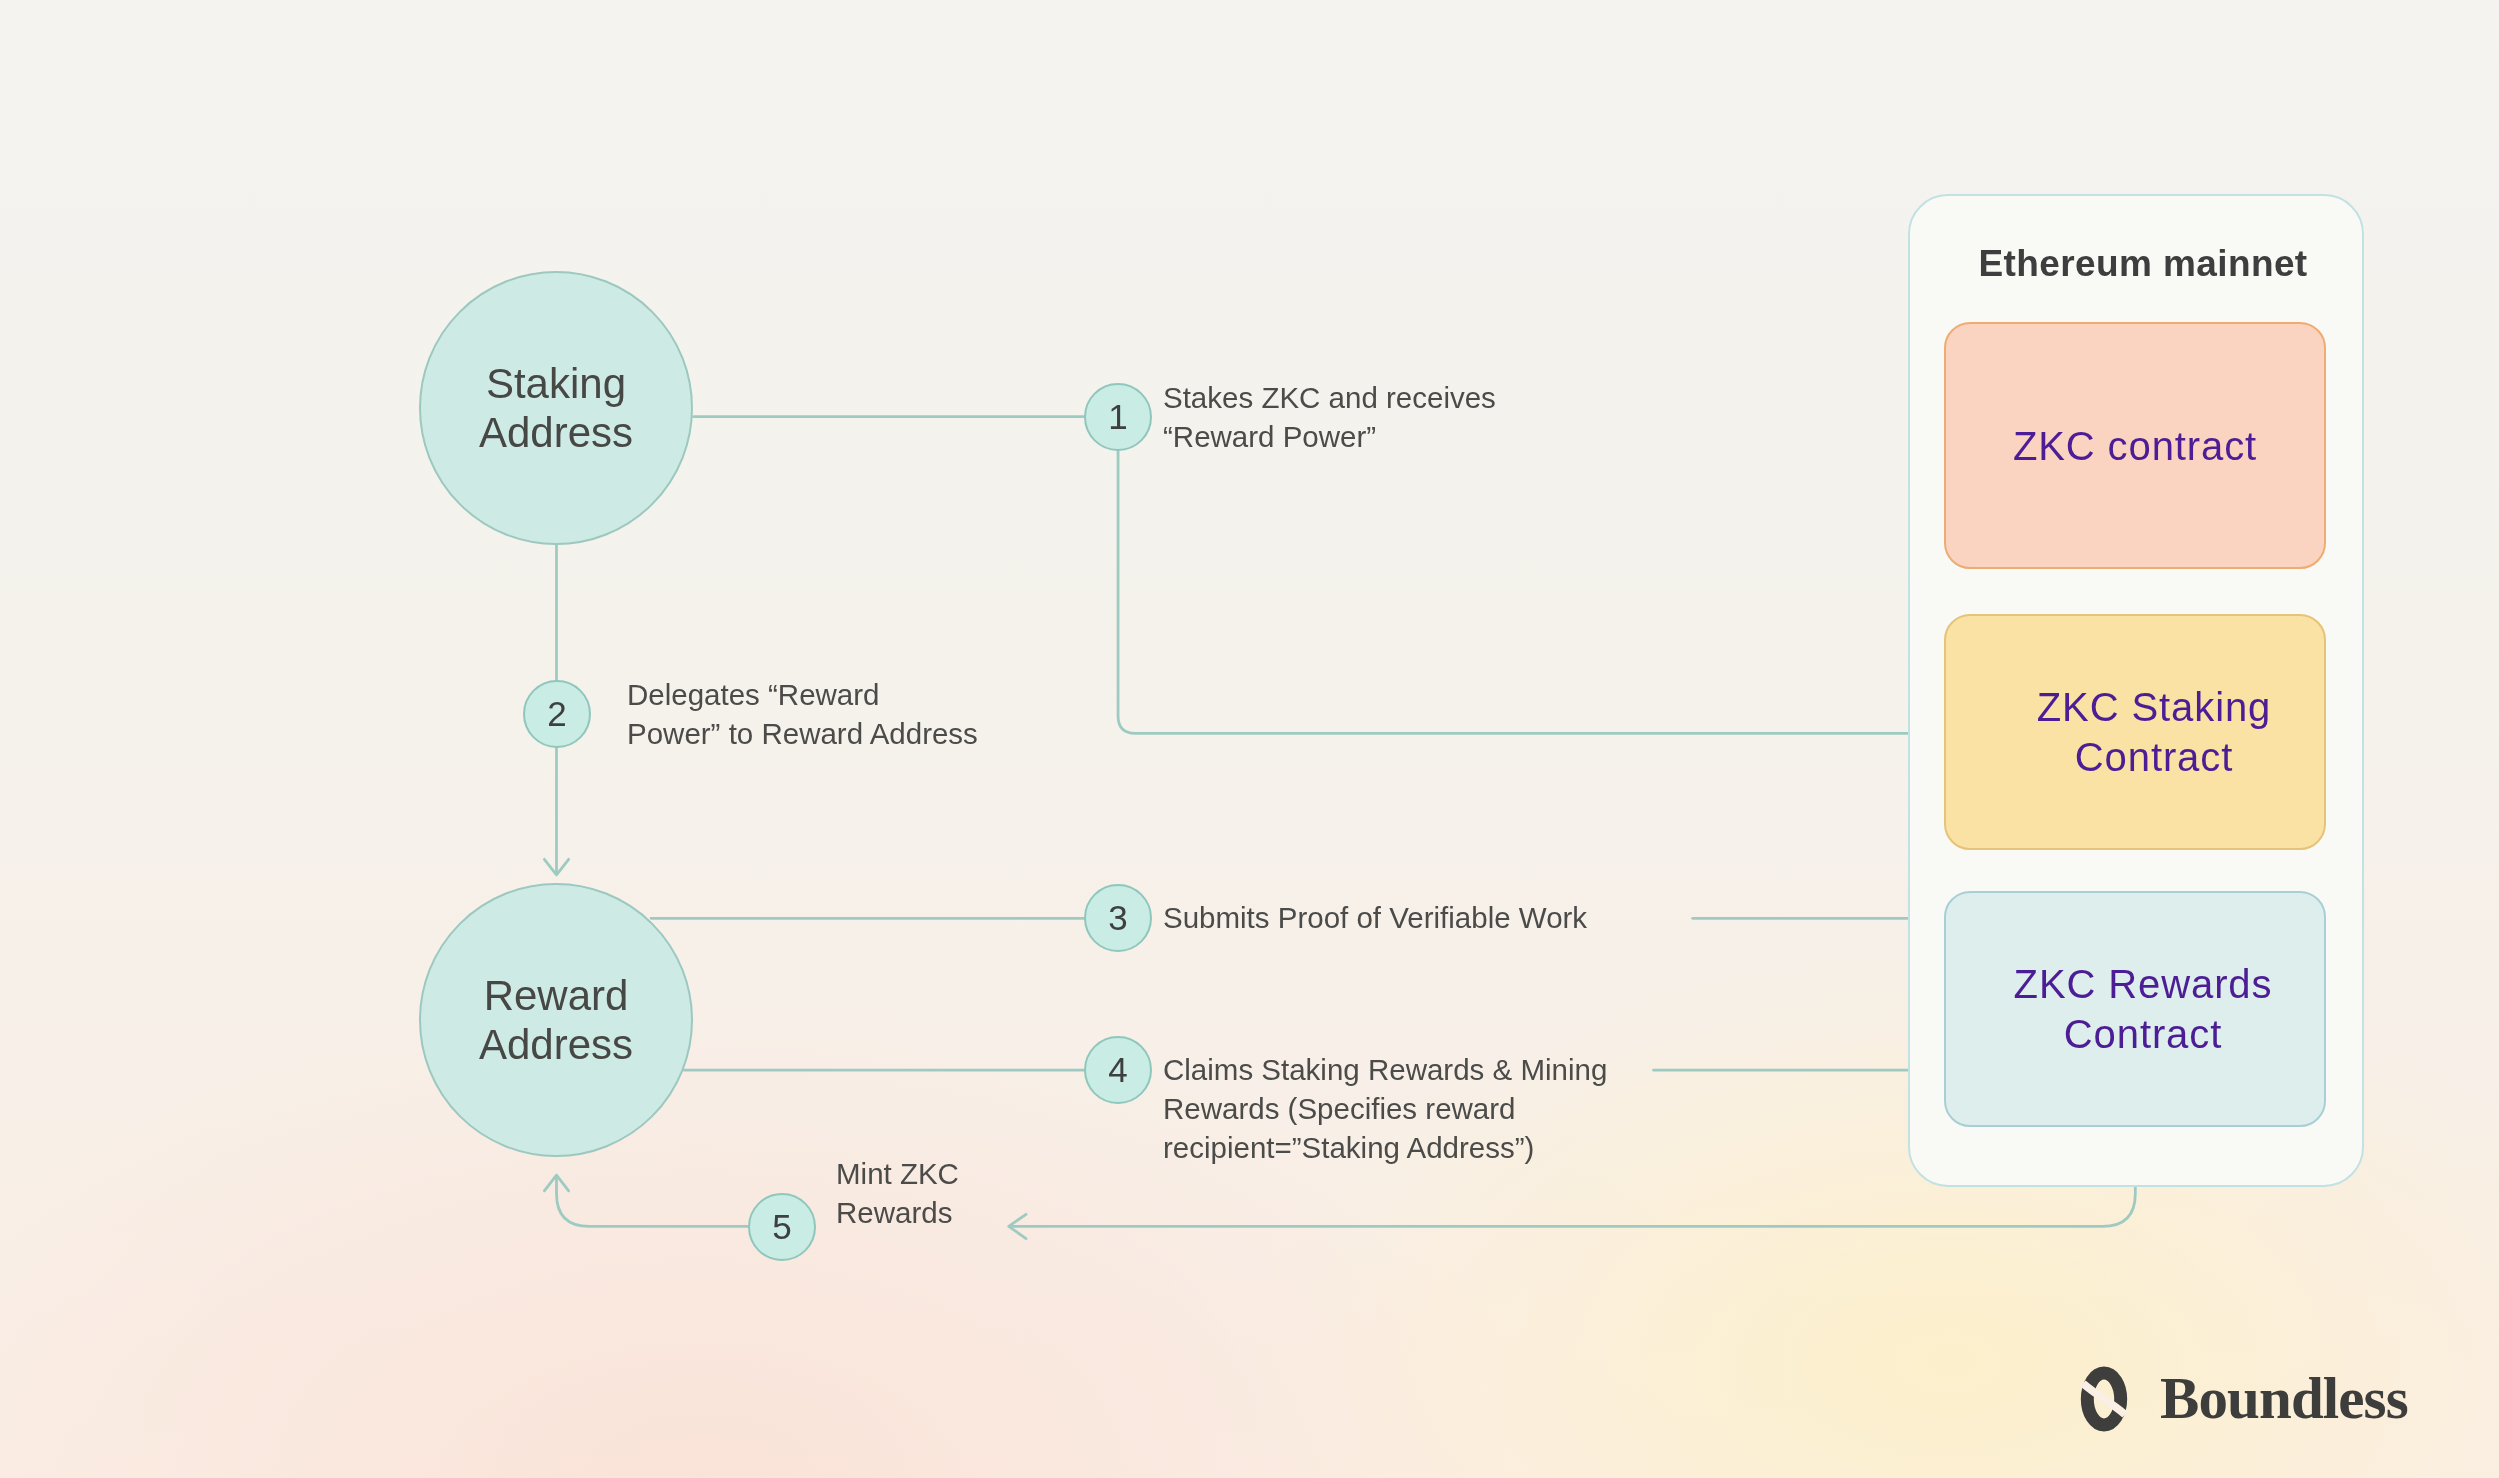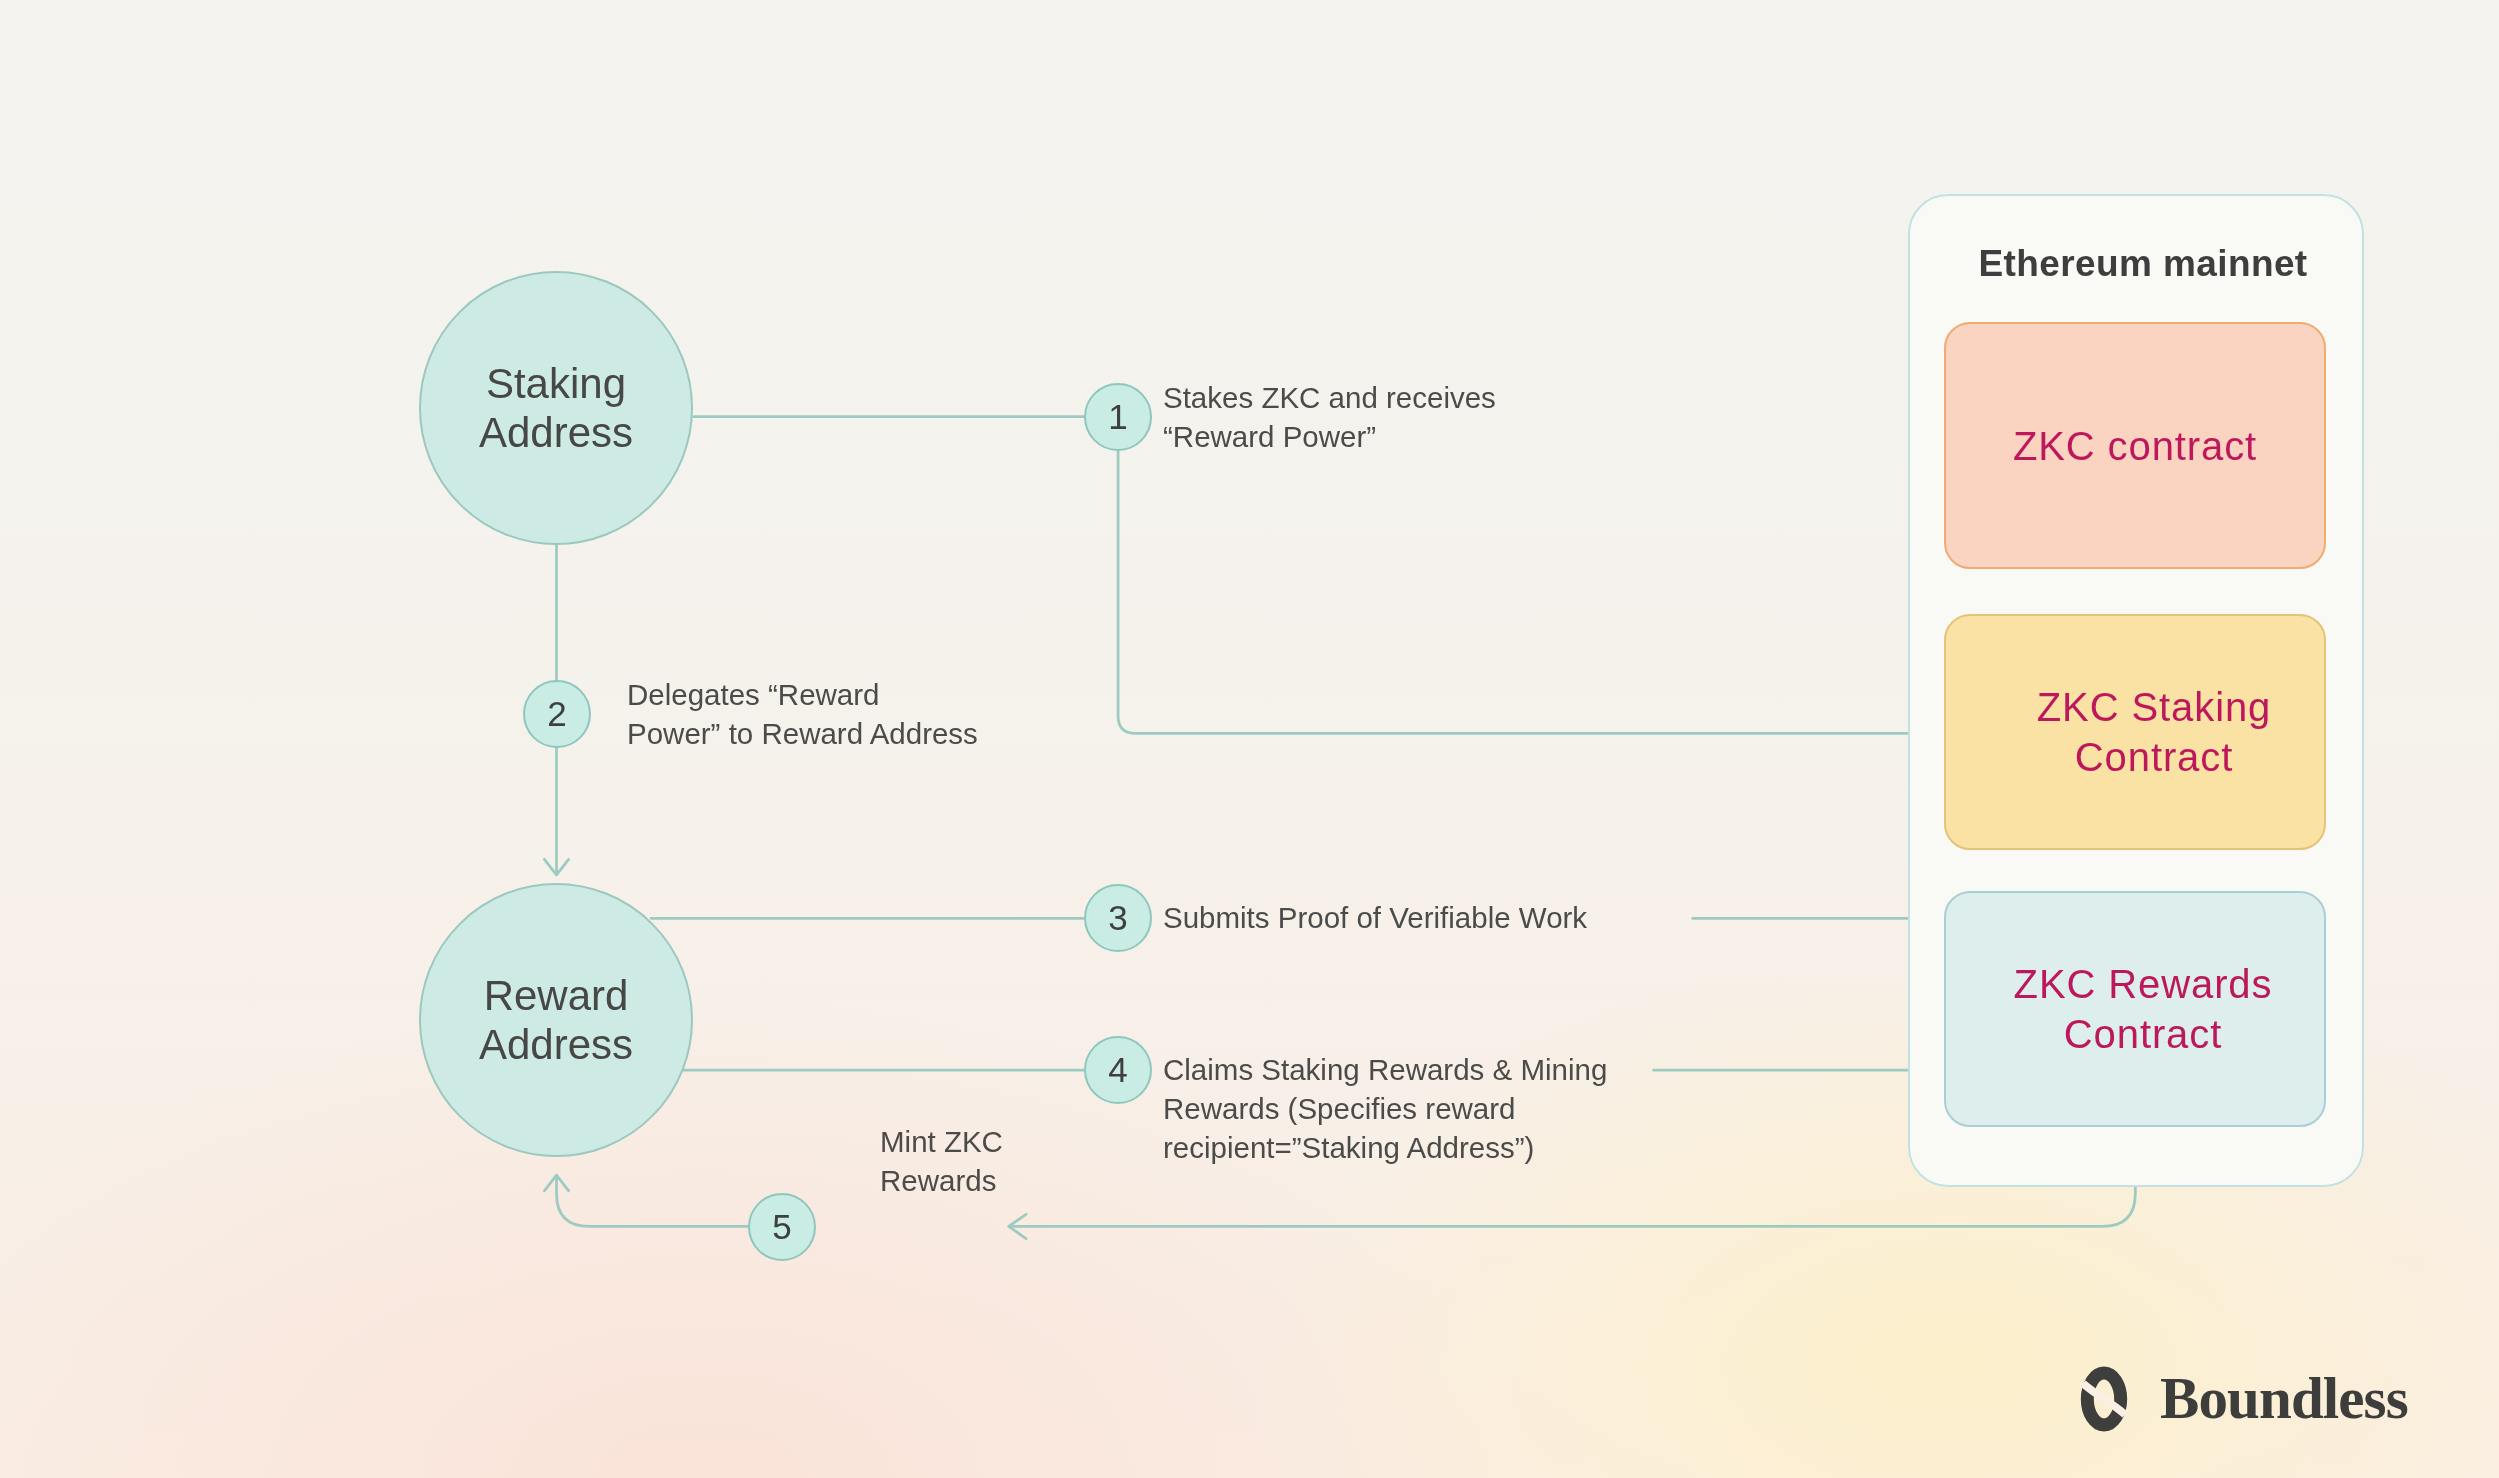--- a/index.html
+++ b/index.html
@@ -31,21 +31,21 @@
     position:absolute;left:1908px;top:194px;width:456px;height:993px;
     background:#f9faf6;border:2.6px solid #c2e1e2;border-radius:40px;box-sizing:border-box;
   }
   .panel-title{
     position:absolute;left:1908px;top:243px;width:456px;text-align:center;
     font-size:37px;font-weight:700;color:#3e3e3e;letter-spacing:0.4px;padding-left:7px;
   }
   .contract-box{
     position:absolute;left:1944px;width:382px;border-radius:26px;box-sizing:border-box;
     display:flex;align-items:center;justify-content:center;text-align:center;
-    font-size:40px;line-height:50px;color:#be185d;white-space:pre-line;letter-spacing:0.9px;
+    font-size:40px;line-height:50px;color:#4c1d95;white-space:pre-line;letter-spacing:0.9px;
   }
   .box-zkc{top:322px;height:247px;background:#fbd3c1;border:2.6px solid #efac72;}
   .box-staking{top:614px;height:236px;background:#f9e2a4;border:2.6px solid #e5c378;padding-left:38px;}
   .box-rewards{top:891px;height:236px;background:#ddeeec;border:2.6px solid #a9cfd6;padding-left:16px;}
   .connectors{position:absolute;left:0;top:0;width:2500px;height:1479px;}
   .connectors path{stroke:#9dcbc2;stroke-width:3.2;fill:none;stroke-linecap:round;stroke-linejoin:round;}
   .logo{position:absolute;left:2076px;top:1364px;display:flex;align-items:center;}
   .logo-text{
     font-family:"Liberation Serif",serif;font-weight:700;font-size:59px;color:#3d3d3b;
     letter-spacing:-0.9px;margin-left:28px;
@@ -97,21 +97,21 @@
   <div class="badge" style="left:748px;top:1193px;">5</div>
 
   <div class="step-text" style="left:1163px;top:378px;">Stakes ZKC and receives
 “Reward Power”</div>
   <div class="step-text" style="left:627px;top:675px;">Delegates “Reward
 Power” to Reward Address</div>
   <div class="step-text" style="left:1163px;top:898px;">Submits Proof of Verifiable Work</div>
   <div class="step-text" style="left:1163px;top:1050px;">Claims Staking Rewards &amp; Mining
 Rewards (Specifies reward
 recipient=”Staking Address”)</div>
-  <div class="step-text" style="left:836px;top:1122px;margin-left:44px;">Mint ZKC
+  <div class="step-text" style="left:836px;top:1154px;">Mint ZKC
 Rewards</div>
 
   <div class="panel"></div>
   <div class="panel-title">Ethereum mainnet</div>
   <div class="contract-box box-zkc">ZKC contract</div>
   <div class="contract-box box-staking">ZKC Staking
 Contract</div>
   <div class="contract-box box-rewards">ZKC Rewards
 Contract</div>
 

